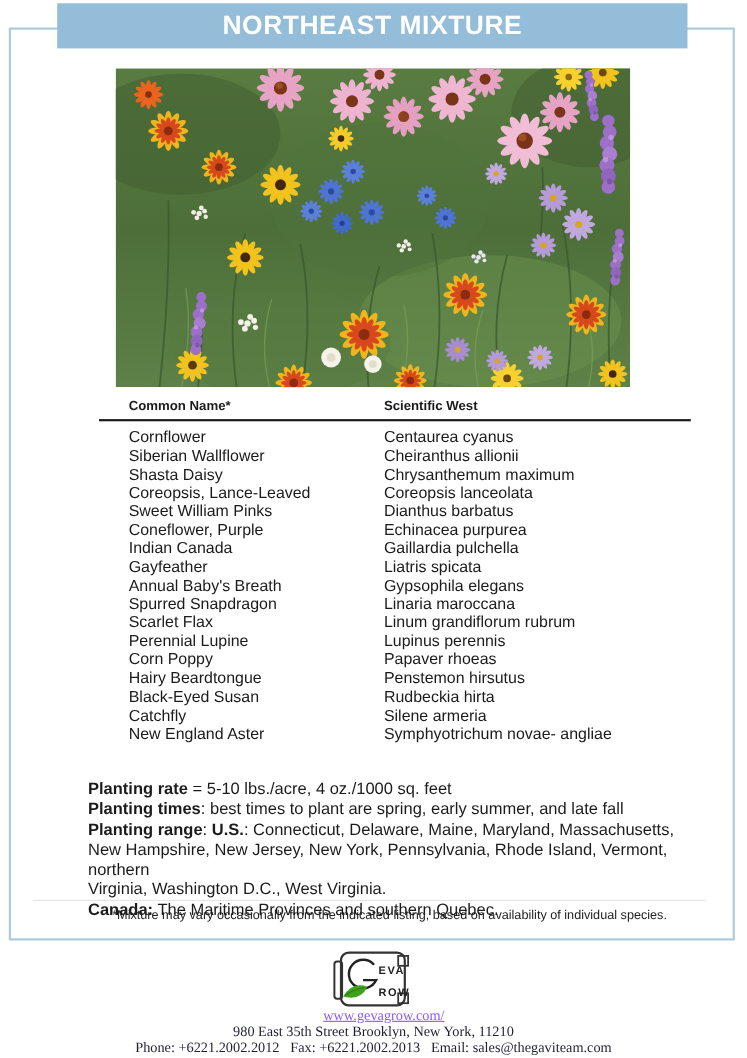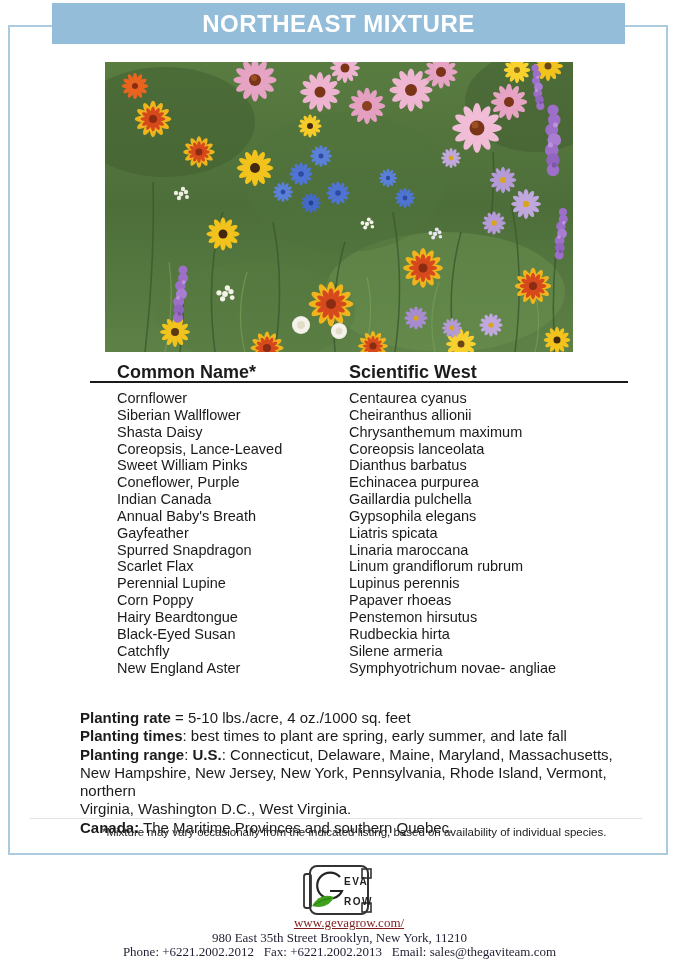--- a/index.html
+++ b/index.html
@@ -4,35 +4,35 @@
 <style>
   html,body{margin:0;padding:0;background:#ffffff;}
   .page{position:relative;width:674px;height:962px;background:#ffffff;
         font-family:"Liberation Sans",sans-serif;color:#1b1b1b;overflow:hidden;}
   .page-border{position:absolute;left:8px;top:25px;width:660px;height:830px;
         border:2px solid #abcbe0;box-sizing:border-box;}
   .header-bar{position:absolute;left:52px;top:3px;width:573px;height:41px;
         background:#93bdd9;display:flex;align-items:center;justify-content:center;}
   .header-bar span{color:#ffffff;font-weight:bold;font-size:24px;letter-spacing:.5px;}
   .photo{position:absolute;left:105px;top:62px;width:468px;height:290px;overflow:hidden;}
-  .thead{position:absolute;left:117px;top:362px;width:511px;font-weight:bold;font-size:18px;}
+  .thead{position:absolute;left:117px;top:362px;width:511px;font-weight:bold;font-size:12px;}
   .thead .col2h{position:absolute;left:232px;top:0;}
   .thead-rule{position:absolute;left:90px;top:381px;width:538px;height:2px;background:#1a1a1a;}
   .rows{position:absolute;left:117px;top:390px;width:511px;font-size:14.5px;}
   .row{display:flex;line-height:16.85px;justify-content:space-between;}
   .row .c1{width:232px;flex:0 0 232px;}
   .row .c2{flex:1;}
   .planting{position:absolute;left:60px;top:709px;width:580px;font-size:15px;line-height:18.3px;margin-left:20px;}
   .planting .b{font-weight:bold;}
   .pre-footnote-rule{position:absolute;left:30px;top:818px;width:612px;height:1px;background:#e4e4e4;}
   .footnote{position:absolute;left:62px;top:826px;font-size:11.5px;color:#222;margin-left:40px;}
   .logo{position:absolute;left:300px;top:860px;}
   .footer{position:absolute;left:0;top:916px;width:679px;text-align:center;
         font-family:"Liberation Serif",serif;font-size:13px;color:#1f1f33;line-height:14.6px;}
-  .footer a{color:#7f1d1d;text-decoration:underline;margin-left:19px;}
+  .footer a{color:#8b5cf6;text-decoration:underline;margin-left:19px;}
   .footer .contact{white-space:pre;}
 </style>
 </head>
 <body>
 
 <div class="page">
 
   <div class="page-border"></div>
 
   <div class="header-bar">
@@ -367,27 +367,27 @@
         <span class="c1">Coneflower, Purple</span>
         <span class="c2">Echinacea purpurea</span>
       </div>
 
       <div class="row">
         <span class="c1">Indian Canada</span>
         <span class="c2">Gaillardia pulchella</span>
       </div>
 
       <div class="row">
+        <span class="c1">Gayfeather</span>
+        <span class="c2">Liatris spicata</span>
+      </div>
+
+      <div class="row">
         <span class="c1">Annual Baby's Breath</span>
         <span class="c2">Gypsophila elegans</span>
-      </div>
-
-      <div class="row">
-        <span class="c1">Gayfeather</span>
-        <span class="c2">Liatris spicata</span>
       </div>
 
       <div class="row">
         <span class="c1">Spurred Snapdragon</span>
         <span class="c2">Linaria maroccana</span>
       </div>
 
       <div class="row">
         <span class="c1">Scarlet Flax</span>
         <span class="c2">Linum grandiflorum rubrum</span>

